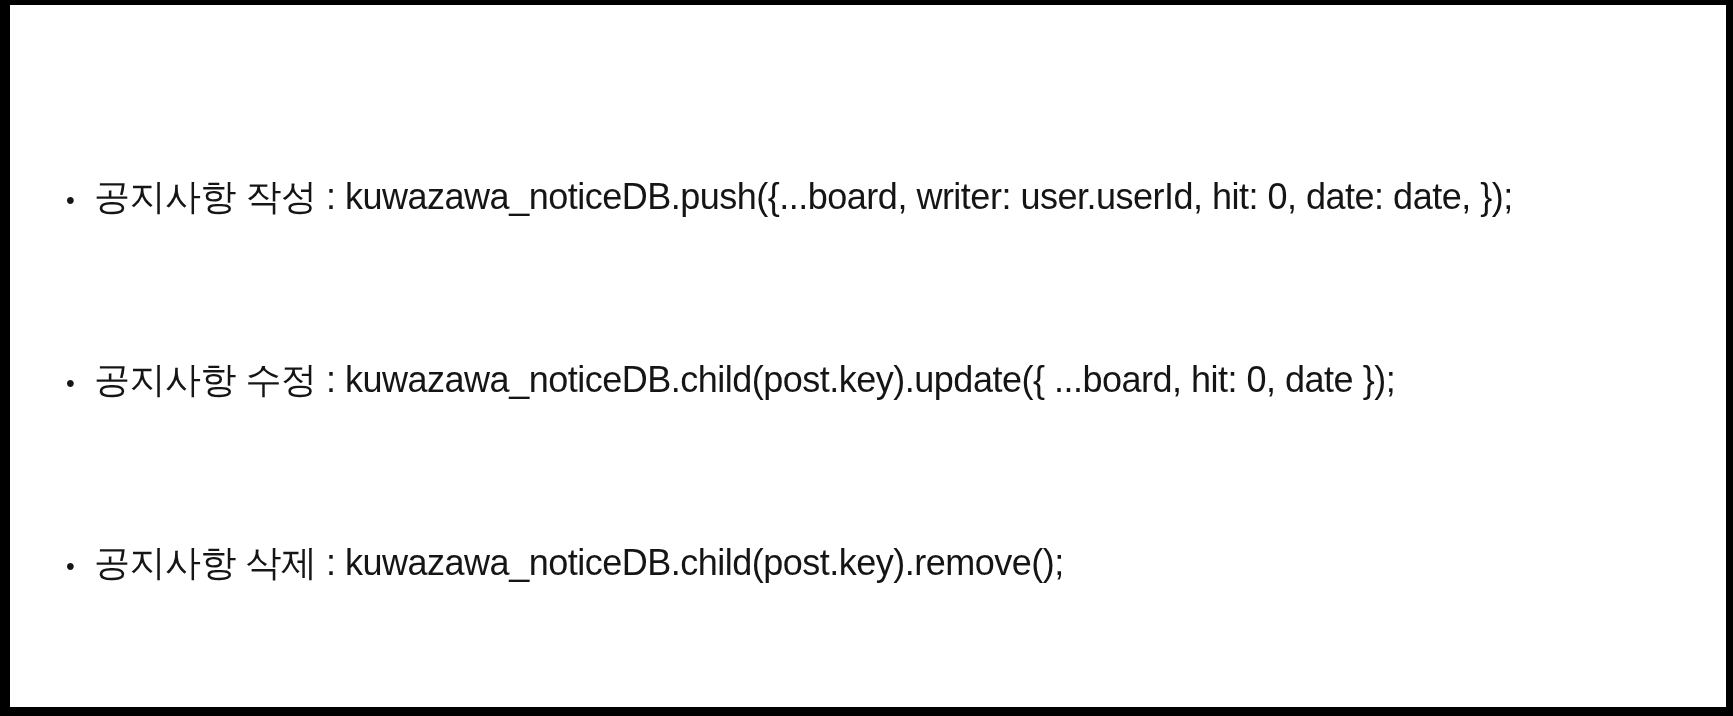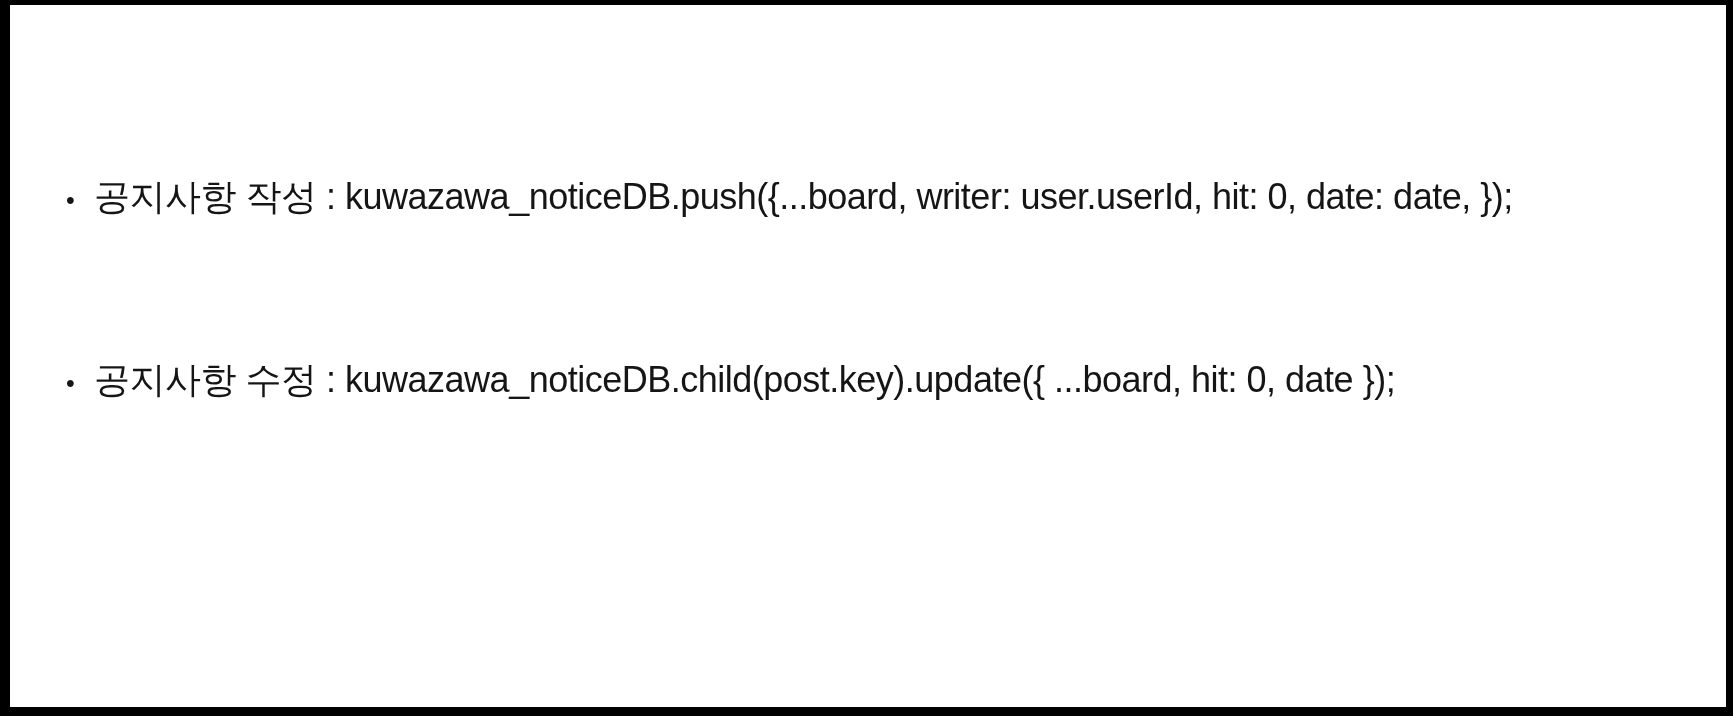--- a/index.html
+++ b/index.html
@@ -48,18 +48,21 @@
 <div class="slide">
 
   <div class="line bulleted">
     <span class="bullet">•</span><span class="txt"><span>공지사항 작성</span><span> : </span><span>kuwazawa_noticeDB.push({...board, writer: user.userId, hit: 0, date: date, });</span></span>
   </div>
 
   <div class="line bulleted">
     <span class="bullet">•</span><span class="txt"><span>공지사항 수정</span><span> : </span><span>kuwazawa_noticeDB.child(post.key).update({ ...board, hit: 0, date });</span></span>
   </div>
 
+  <div class="line bulleted">
+    <span class="bullet">•</span><span class="txt"><span>공지사항 삭제</span><span> : </span><span>kuwazawa_noticeDB.child(post.key).remove();</span></span>
+  </div>
 
   <div class="line bulleted">
     
   </div>
 
 </div>
 
 </body></html>

